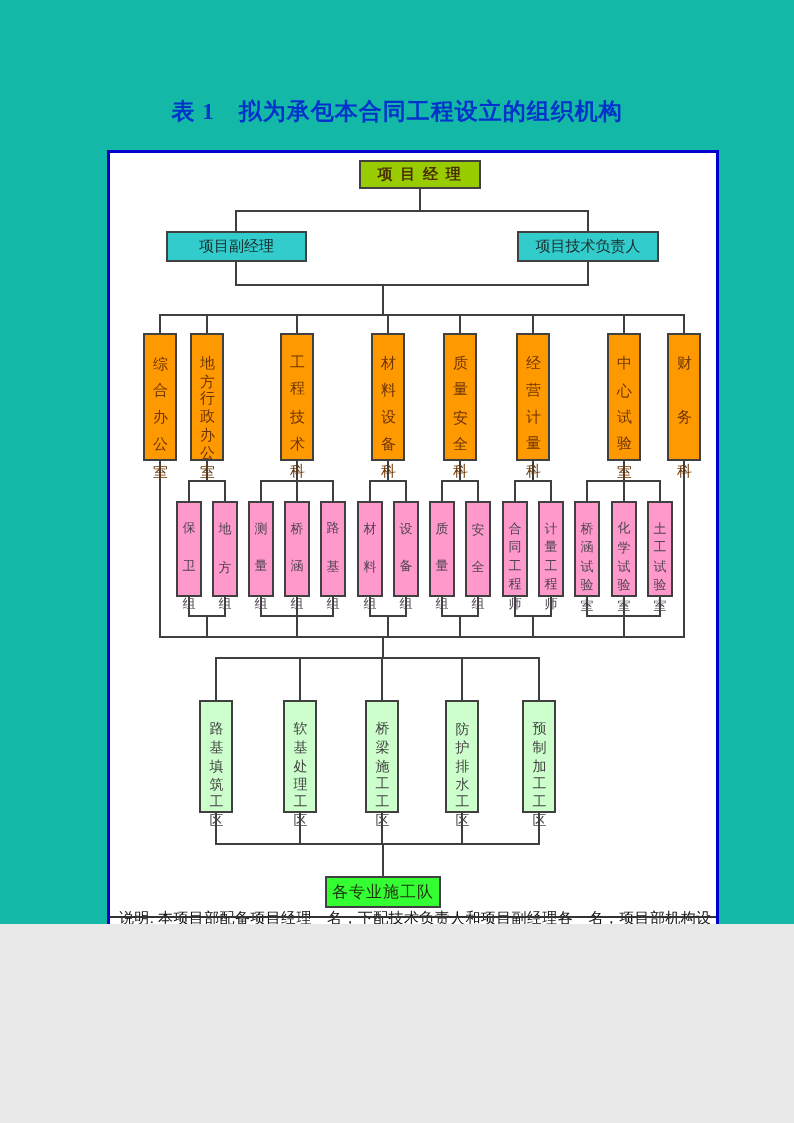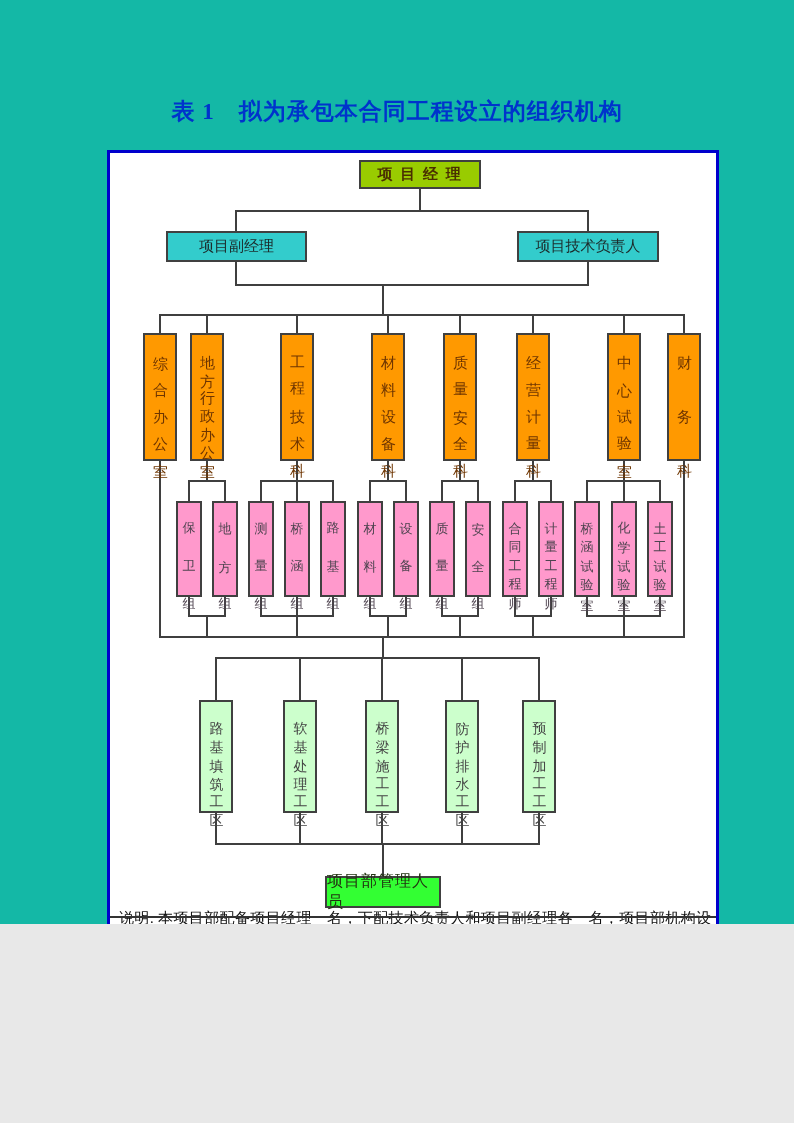--- a/index.html
+++ b/index.html
@@ -131,21 +131,21 @@
   <div class="box zone vbox" style="left:365px;top:700px;width:34px;height:113px;">
       <span class="vfill">桥梁施工工区</span>
     </div>
   <div class="box zone vbox" style="left:445px;top:700px;width:34px;height:113px;">
       <span class="vfill">防护排水工区</span>
     </div>
   <div class="box zone vbox" style="left:522px;top:700px;width:34px;height:113px;">
       <span class="vfill">预制加工工区</span>
     </div>
 
-  <div class="box crews" style="left:325px;top:876px;width:116px;height:32px;">项目部管理人员</div>
+  <div class="box crews" style="left:325px;top:876px;width:116px;height:32px;">各专业施工队</div>
 
   <div id="connectors">
       <div class="vline" style="left:419px;top:188px;width:2px;height:24px;"></div>
       <div class="vline" style="left:235px;top:211px;width:2px;height:21px;"></div>
       <div class="vline" style="left:587px;top:211px;width:2px;height:21px;"></div>
       <div class="vline" style="left:235px;top:262px;width:2px;height:24px;"></div>
       <div class="vline" style="left:587px;top:262px;width:2px;height:24px;"></div>
       <div class="vline" style="left:382px;top:285px;width:2px;height:31px;"></div>
       <div class="vline" style="left:159px;top:315px;width:2px;height:18px;"></div>
       <div class="vline" style="left:206px;top:315px;width:2px;height:18px;"></div>

